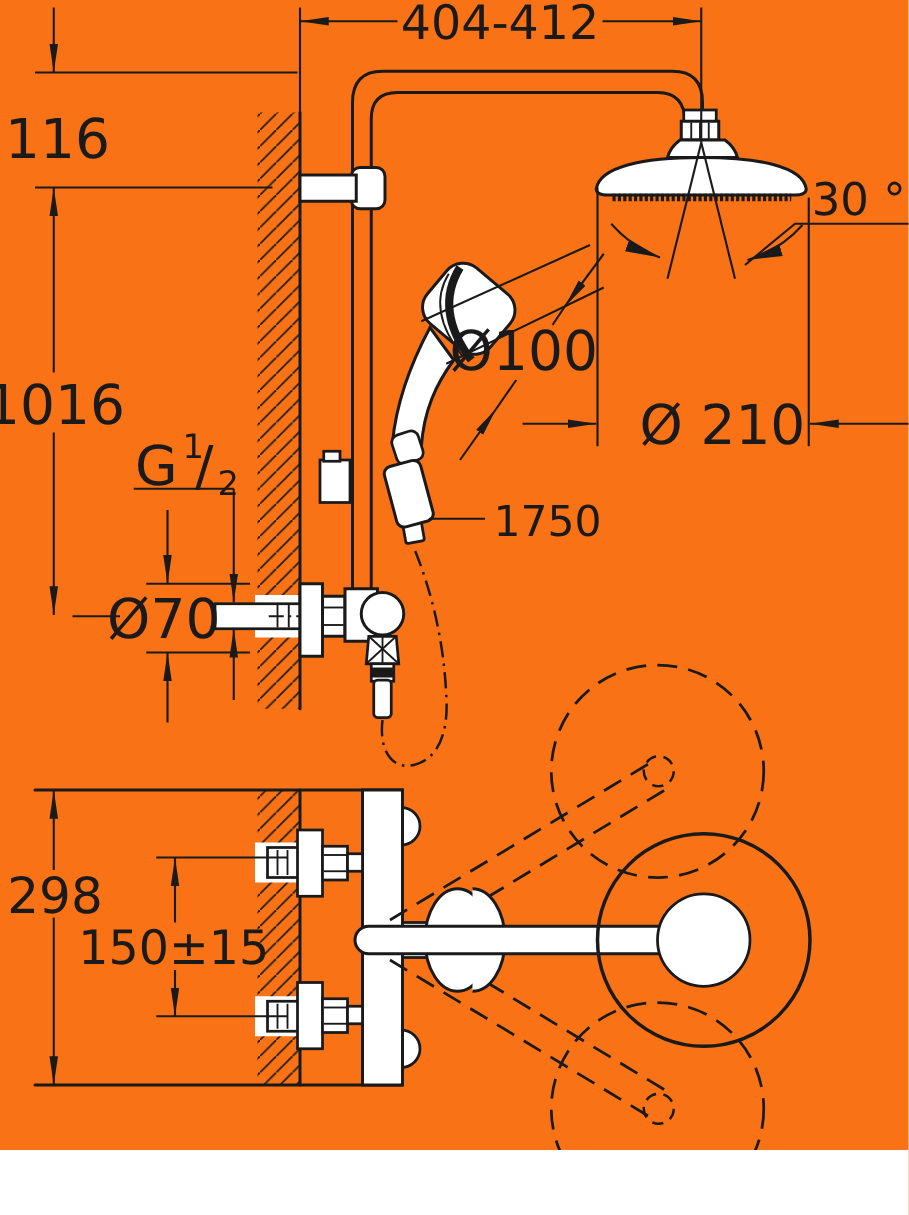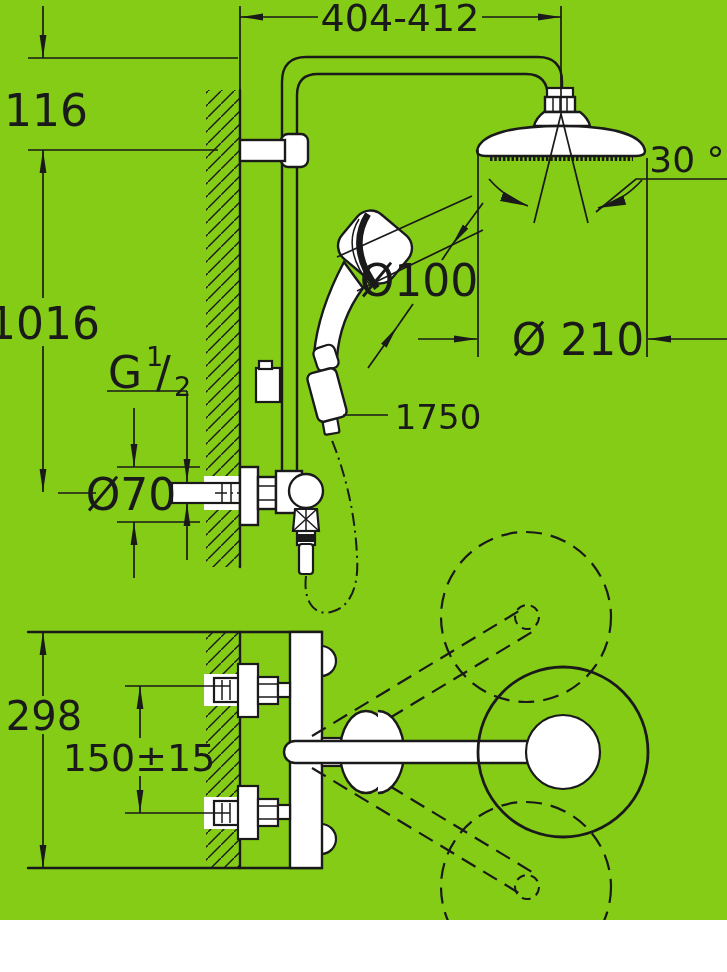--- a/index.html
+++ b/index.html
@@ -1,16 +1,16 @@
 <!DOCTYPE html>
 <html><head>
 <meta charset="utf-8">
 <style>
   html,body{margin:0;padding:0;background:#ffffff;}
-  .stage{position:relative;width:727px;height:920px;background:#84cc16;overflow:hidden;}
+  .stage{position:relative;width:727px;height:920px;background:#f97316;overflow:hidden;}
   svg{display:block;}
   text{font-family:"DejaVu Sans","Liberation Sans",sans-serif;fill:#1a1a1a;}
   .obj{stroke:#1a1a1a;stroke-width:2.4;fill:none;stroke-linecap:round;}
   .objf{stroke:#1a1a1a;stroke-width:2.4;fill:#ffffff;}
   .objf2{stroke:#1a1a1a;stroke-width:2.2;fill:#ffffff;}
   .thick{stroke:#1a1a1a;stroke-width:2.8;fill:none;}
   .dim{stroke:#1a1a1a;stroke-width:1.7;fill:none;}
   .thin{stroke:#1a1a1a;stroke-width:1.5;fill:none;}
   .dash{stroke:#1a1a1a;stroke-width:2.2;fill:none;stroke-dasharray:16 9;}
   .dashs{stroke:#1a1a1a;stroke-width:2;fill:none;stroke-dasharray:9 6;}

